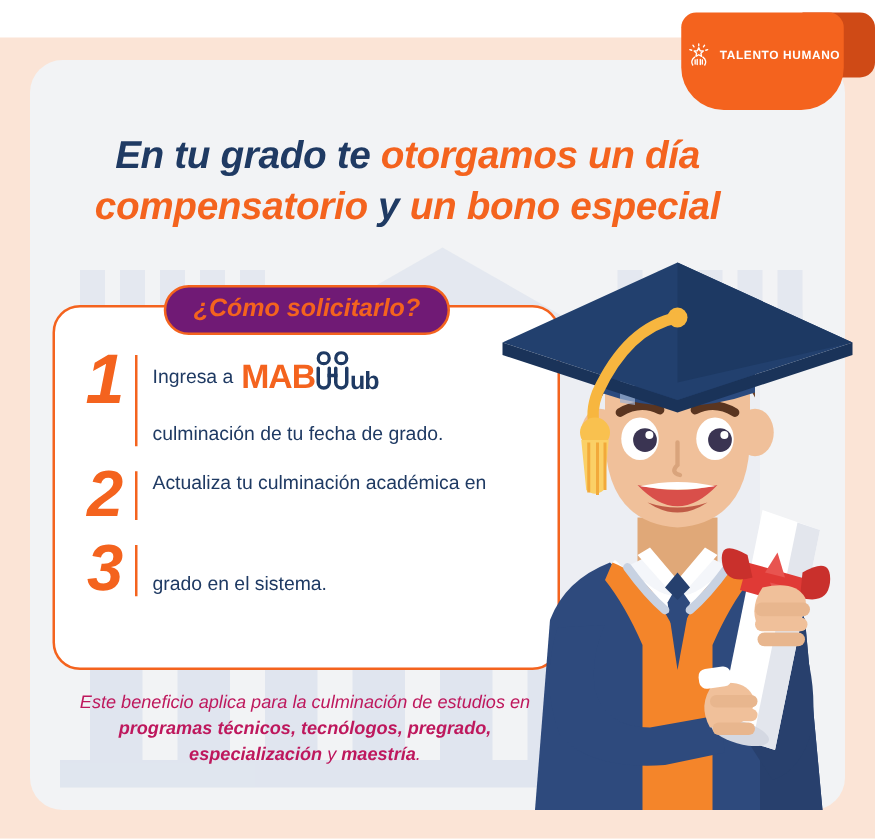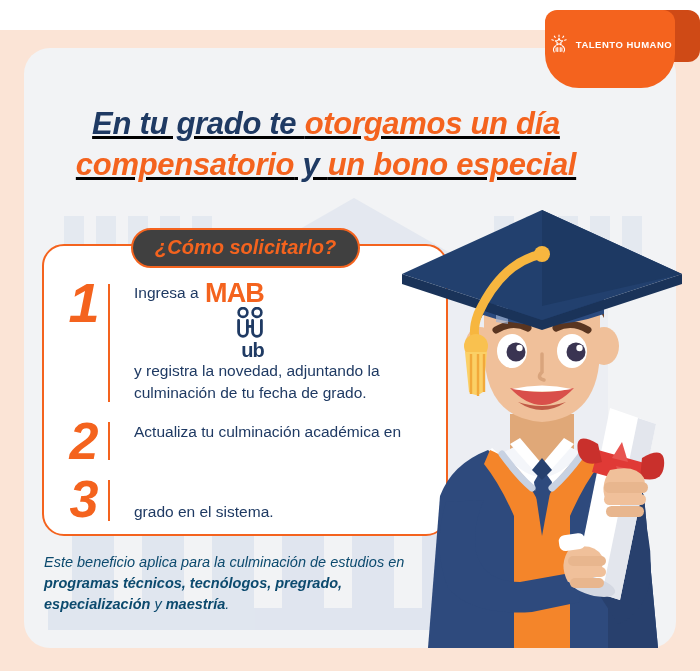--- a/index.html
+++ b/index.html
@@ -66,31 +66,30 @@
   .headline {
     position: absolute;
     left: 30px; top: 104px;
     width: 592px;
     text-align: center;
     font-size: 31px;
     font-weight: bold;
     font-style: italic;
     line-height: 1.32;
     letter-spacing: -0.3px;
-    text-decoration: underline;
   }
   .navy { color: #1f3a63; }
   .orange { color: #f4631e; }
 
   
   .pill {
     position: absolute;
     left: 131px; top: 228px;
     z-index: 6;
-    background: #404040;
+    background: #701a75;
     border: 2px solid #f4631e;
     border-radius: 22px;
     padding: 6px 22px 7px 22px;
     color: #f4631e;
     font-size: 20px;
     font-weight: bold;
     font-style: italic;
     white-space: nowrap;
   }
 
@@ -131,32 +130,30 @@
     align-self: stretch;
     background: #f4631e;
     margin: 2px 12px 2px 2px;
     flex: 0 0 2px;
   }
   .step-text {
     color: #1f3a63;
     font-size: 15.5px;
     line-height: 1.42;
     padding-top: 1px;
-    margin-left: 12px;
   }
   .step1 .step-num { font-size: 56px; }
   .step1 .step-rule { margin-top: 4px; }
 
   
   .mabhub {
     display: inline-flex;
     align-items: flex-end;
     vertical-align: -4px;
     margin-left: 2px;
-    flex-direction: column;
   }
   .mab-word {
     color: #f4631e;
     font-size: 27px;
     font-weight: bold;
     letter-spacing: -0.8px;
     line-height: 0.95;
   }
   .mab-people { display: block; margin: 0 -1px 1px -1px; }
   .hub-word {
@@ -165,22 +162,22 @@
     font-weight: bold;
     letter-spacing: -0.8px;
     line-height: 0.95;
   }
 
   
   .disclaimer {
     position: absolute;
     left: 44px; top: 552px;
     width: 400px;
-    text-align: left;
-    color: #0c4a6e;
+    text-align: center;
+    color: #be185d;
     font-size: 14.5px;
     font-style: italic;
     line-height: 1.45;
     z-index: 5;
   }
   .disclaimer b { font-weight: bold; }
 
   
   .graduate {
     position: absolute;
@@ -270,21 +267,21 @@
             <svg class="mab-people" width="30" height="33" viewBox="0 0 30 33">
               <circle cx="8" cy="5.5" r="4.4" fill="none" stroke="#1f3a63" stroke-width="2.6"></circle>
               <circle cx="22" cy="5.5" r="4.4" fill="none" stroke="#1f3a63" stroke-width="2.6"></circle>
               <path d="M3.6 13.5 L3.6 25 A4.4 4.4 0 0 0 12.4 25 L12.4 13.5" fill="none" stroke="#1f3a63" stroke-width="2.8" stroke-linecap="round"></path>
               <path d="M17.6 13.5 L17.6 25 A4.4 4.4 0 0 0 26.4 25 L26.4 13.5" fill="none" stroke="#1f3a63" stroke-width="2.8" stroke-linecap="round"></path>
               <rect x="11" y="18" width="8" height="2.8" fill="#1f3a63"></rect>
             </svg>
             <span class="hub-word">ub</span>
           </span>
         </span><br>
-        <span>y registra la novedad, adjuntando la</span><br>
+        <br>
         <span>culminación de tu fecha de grado.</span>
       </div>
     </div>
 
     <div class="step" style="margin-top:16px;">
       <div class="step-num">2</div>
       <div class="step-rule"></div>
       <div class="step-text">
         <span>Actualiza tu culminación académica en</span><br>
       </div>

